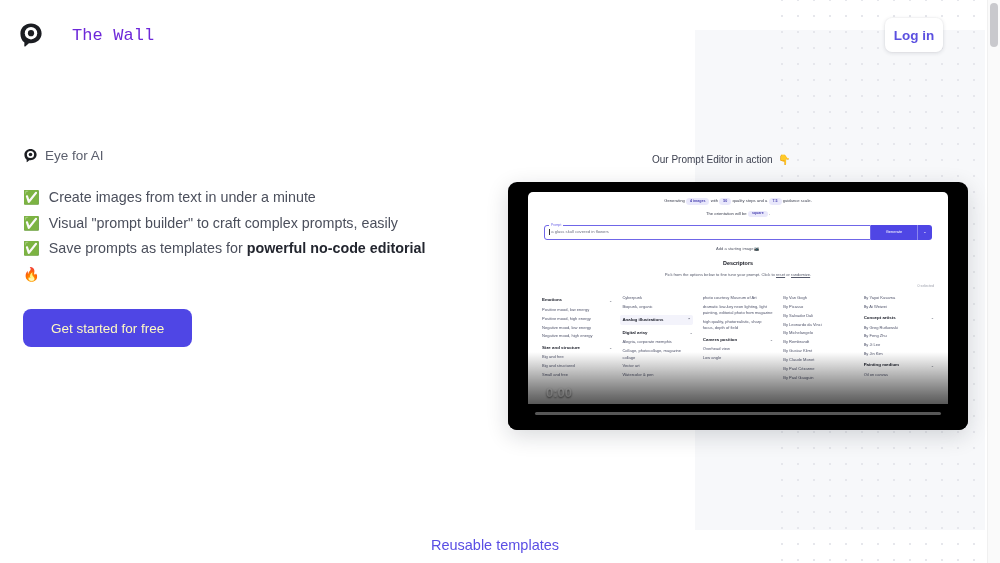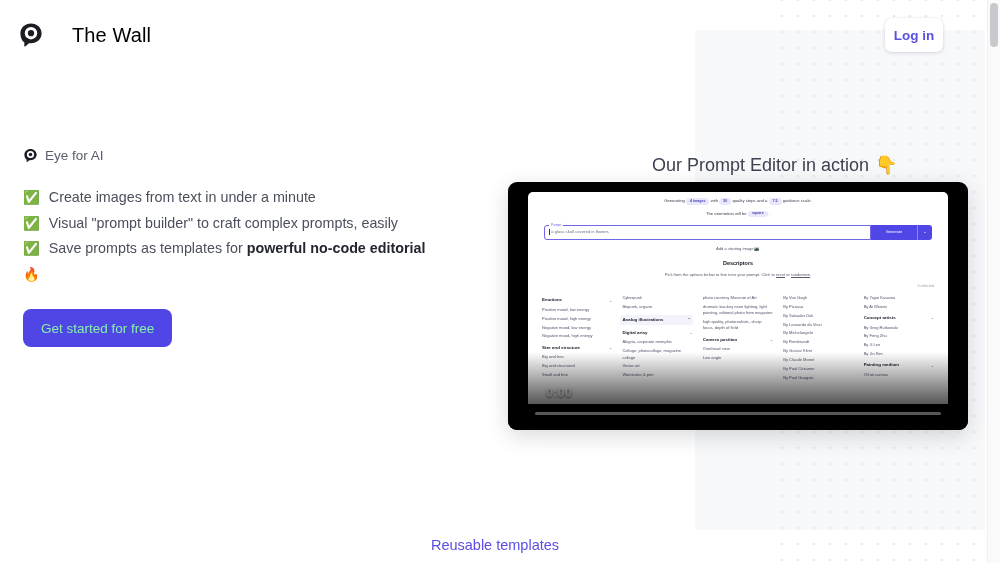--- a/index.html
+++ b/index.html
@@ -61,23 +61,24 @@
     display: flex; align-items: center;
     padding-left: 18px;
     z-index: 6;
   }
   .brand-logo {
     width: 26px; height: 26px;
     display: block; flex: 0 0 auto;
   }
   .brand-name {
     margin-left: 28px;
-    font-size: 20px;
-    color: #000000;
+    font-size: 17px;
+    color: #6d28d9;
     letter-spacing: .1px;
+    font-family: Liberation Mono, monospace;
   }
   .login-btn {
     position: absolute;
     right: 57px; top: 18px;
     width: 58px; height: 34px;
     background: #ffffff;
     border: none;
     border-radius: 7px;
     box-shadow: 0 1px 4px rgba(30,32,60,.14), 0 0 0 1px rgba(0,0,0,.015);
     color: #5b50e0;
@@ -127,23 +128,23 @@
   .features .ul-link {
     color: #4b4f5c;
     text-decoration: underline;
     text-underline-offset: 2px;
     cursor: pointer;
   }
 
   .cta {
     display: inline-flex; align-items: center; justify-content: center;
     margin-top: 22px;
-    height: 38px; padding: 0 18px;
+    height: 38px; padding: 0 28px;
     background: #4f46e5;
-    color: #86efac;
+    color: #fef9c3;
     border: none; border-radius: 8px;
     font-family: "Liberation Sans", sans-serif;
     font-size: 13.5px;
     cursor: pointer;
   }
 
   
   .reusable {
     position: absolute;
     left: 0; top: 537px;
@@ -153,21 +154,21 @@
     color: #5a4ee4;
     cursor: pointer;
     z-index: 5;
   }
 
   
   .editor-caption {
     position: absolute;
     left: 652px; top: 154px;
     display: flex; align-items: center; gap: 6px;
-    font-size: 18px;
+    font-size: 10px;
     color: #3d4150;
     z-index: 5;
   }
 
   
   .video {
     position: absolute;
     left: 508px; top: 182px;
     width: 460px; height: 248px;
     border-radius: 9px;

